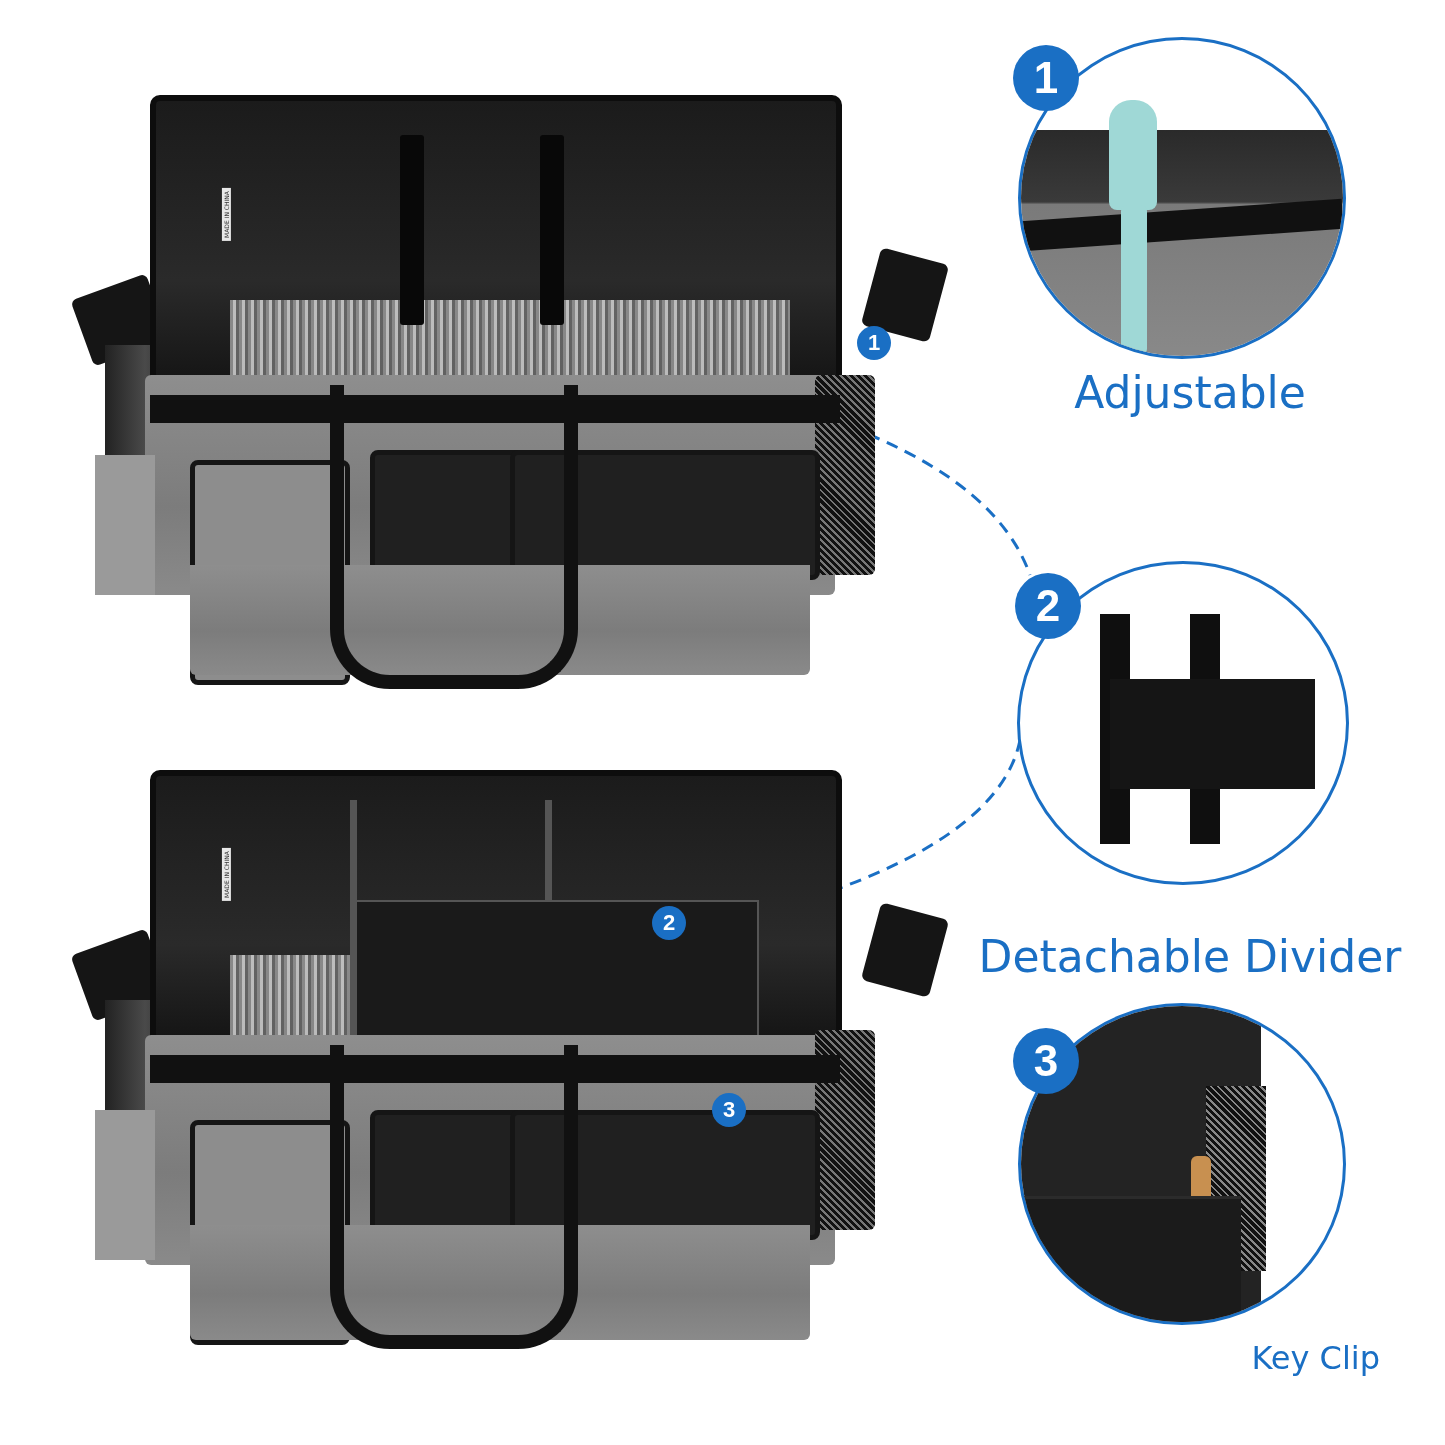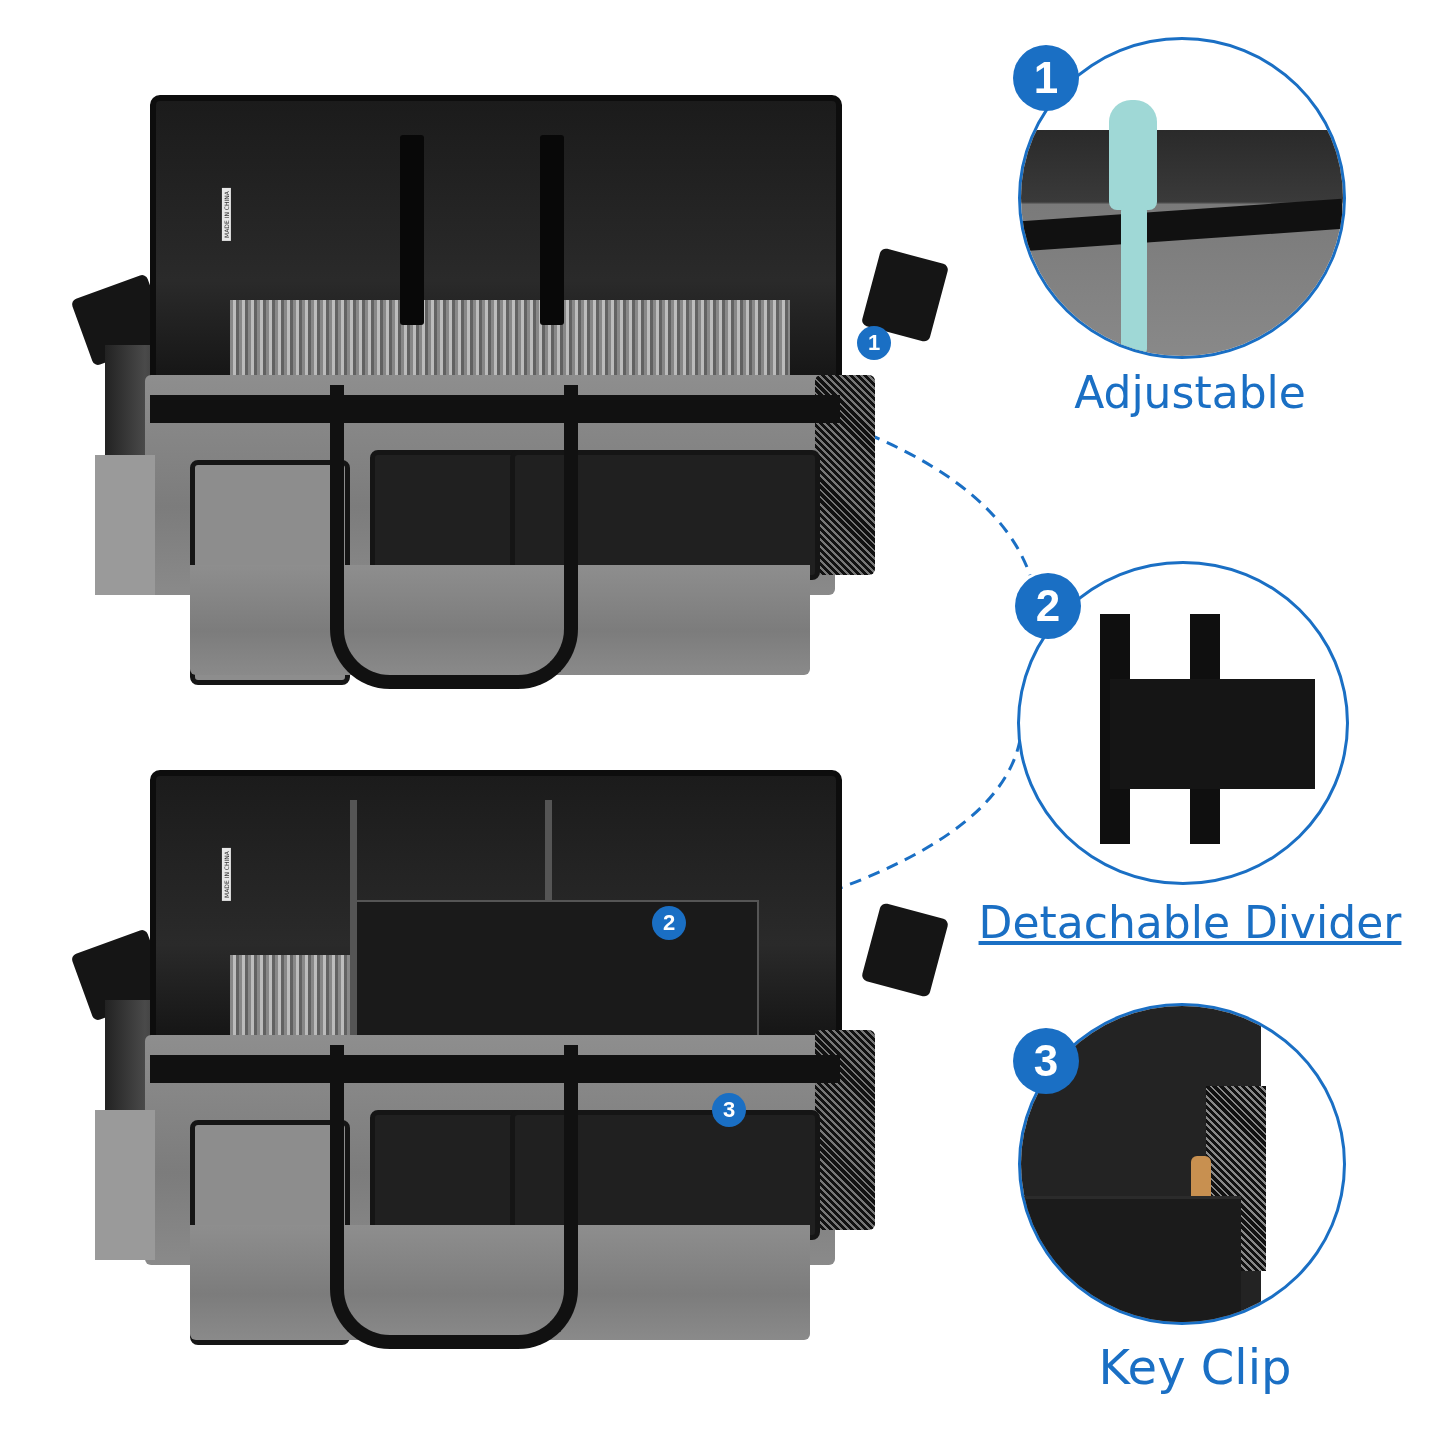--- a/index.html
+++ b/index.html
@@ -101,26 +101,26 @@
 <div class="feature-label" style="left:1010px;top:368px;width:360px;font-size:44px;text-align:center;">
   <div>Adjustable</div>
 </div>
 
 <div class="circle" style="left:1017px;top:561px;width:326px;height:318px;">
   <div class="abs" style="left:80px;top:50px;width:30px;height:230px;background:#0f0f0f;"></div>
   <div class="abs" style="left:170px;top:50px;width:30px;height:230px;background:#0f0f0f;"></div>
   <div class="abs" style="left:90px;top:115px;width:205px;height:110px;background:#151515;"></div>
 </div>
 <div class="badge big" style="left:1015px;top:573px;">2</div>
-<div class="feature-label" style="left:955px;top:898px;width:470px;font-size:44px;text-decoration:underline;">
+<div class="feature-label" style="left:955px;top:932px;width:470px;font-size:44px;">
   <div>Detachable Divider</div>
 </div>
 
 <div class="circle" style="left:1018px;top:1003px;width:322px;height:316px;">
   <div class="abs" style="left:0;top:0;width:240px;height:316px;background:#232323;"></div>
   <div class="abs" style="left:185px;top:80px;width:60px;height:185px;background:repeating-linear-gradient(45deg,#111 0 3px,#888 3px 5px);"></div>
   <div class="abs" style="left:170px;top:150px;width:20px;height:55px;background:#c89050;border-radius:6px;"></div>
   <div class="abs" style="left:0;top:190px;width:220px;height:130px;background:#1b1b1b;border-top:3px solid #2b2b2b;"></div>
 </div>
 <div class="badge big" style="left:1013px;top:1028px;">3</div>
-<div class="feature-label" style="left:1010px;top:1340px;width:370px;font-size:48px;">
+<div class="feature-label" style="left:1010px;top:1340px;width:370px;font-size:32px;text-align:right;">
   <div>Key Clip</div>
 </div>
 
 </body></html>

